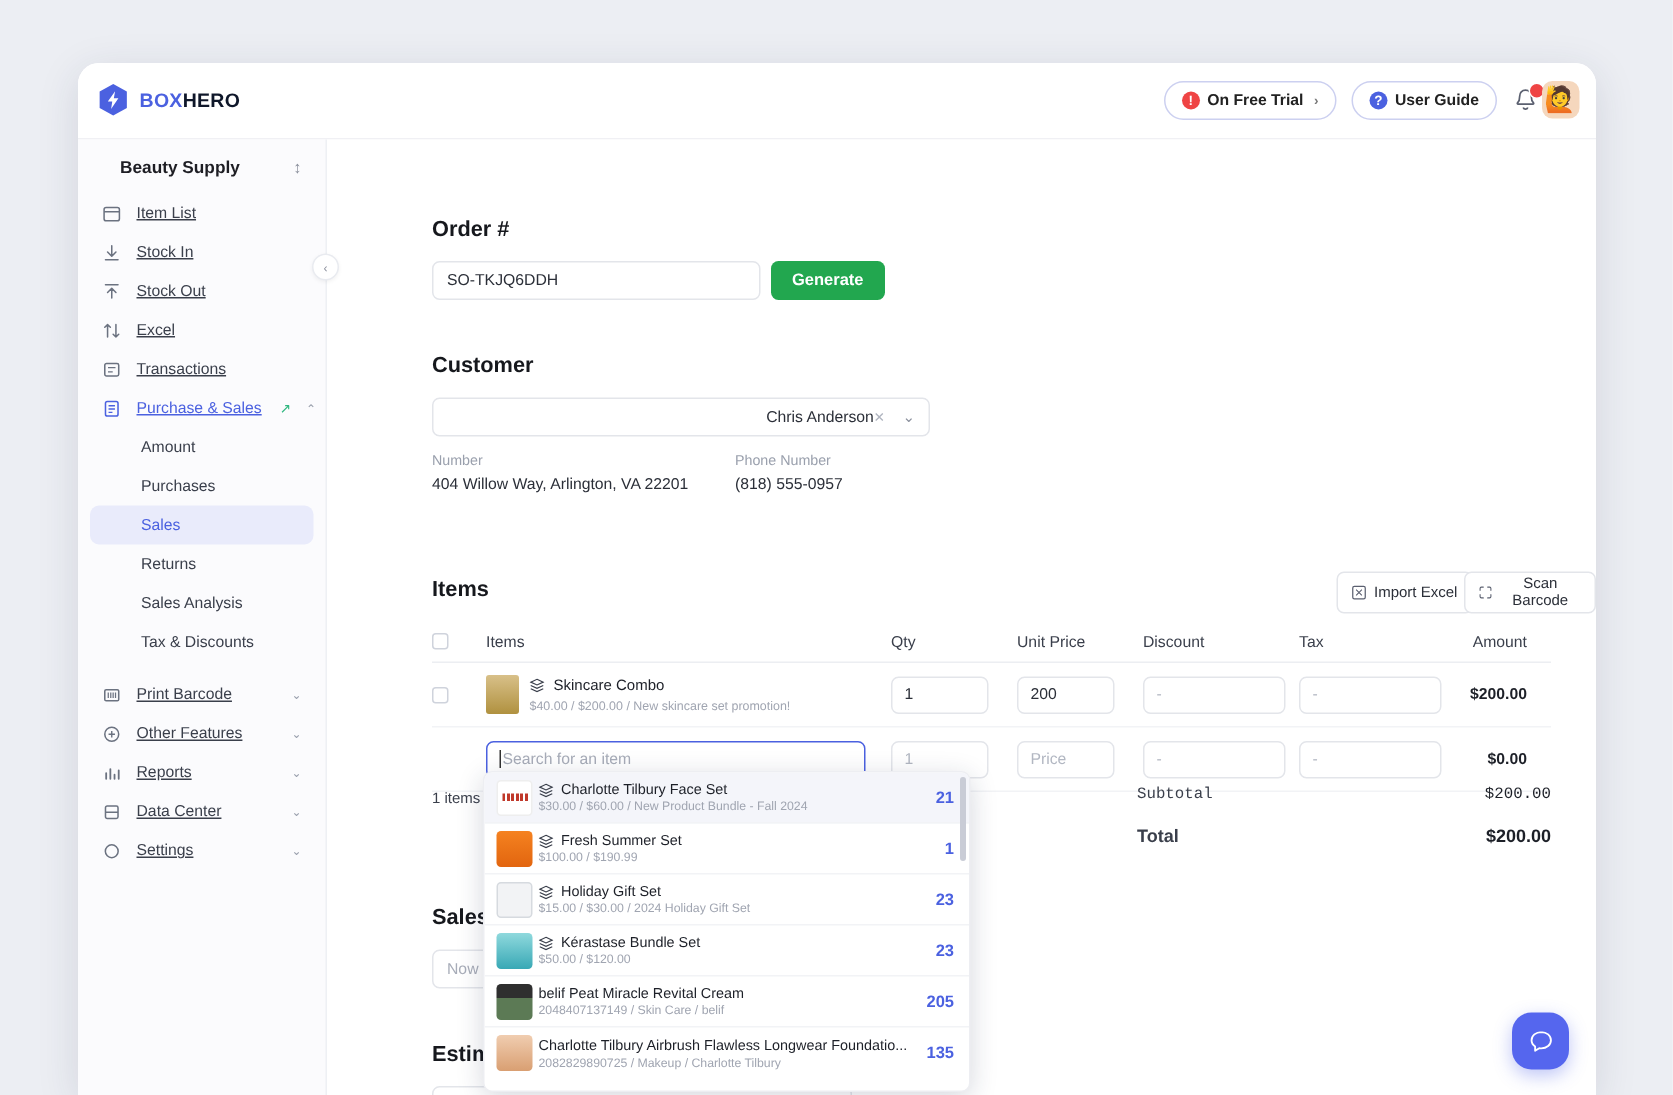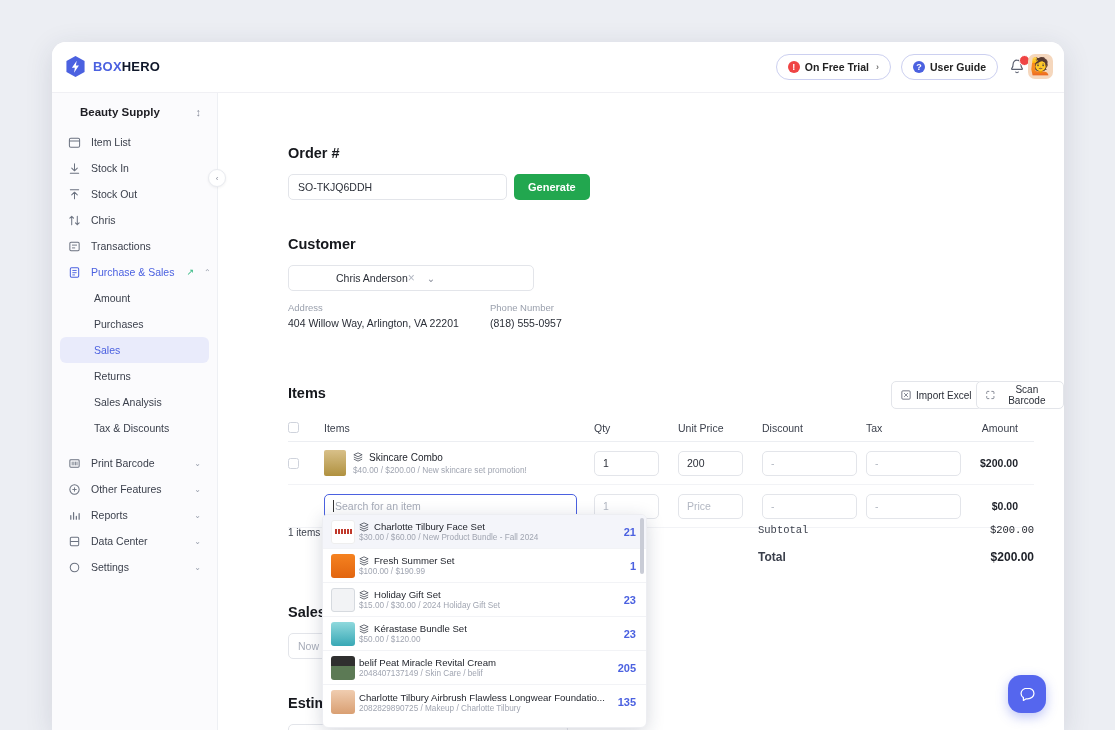--- a/index.html
+++ b/index.html
@@ -93,21 +93,21 @@
     z-index: 5;
   }
 
   .nav-item {
     display: flex; align-items: center; gap: 10px;
     height: 26px; margin: 0 8px; padding: 0 8px;
     border-radius: 6px; cursor: pointer;
     font-size: 10.5px; color: #3a3f4b;
   }
   .nav-item .nav-ico { width: 13px; height: 13px; flex: 0 0 13px; color: #6b7280; display: flex; align-items: center; justify-content: center; }
-  .nav-item .nav-label { flex: 1; white-space: nowrap; }
+  .nav-item .nav-label { flex: 1; white-space: nowrap; text-decoration: underline; }
   .nav-item .nav-chev { font-size: 8px; color: #9aa0ad; }
   .nav-item.active { color: #4b61e0; }
   .nav-item.active .nav-ico { color: #4b61e0; }
   .nav-pin { color: #2fb77f; font-size: 9px; margin-left: 2px; }
 
   .nav-sub {
     display: flex; align-items: center;
     height: 26px; margin: 0 8px; padding: 0 8px 0 34px;
     border-radius: 6px; cursor: pointer;
     font-size: 10.5px; color: #3a3f4b;
@@ -266,21 +266,21 @@
           </svg>
       </span>
       <span class="nav-label">Stock Out</span>
     </div>
     <div class="nav-item">
       <span class="nav-ico">
         <svg viewBox="0 0 14 14" width="13" height="13">
             <path d="M4 11.5V2.5M2 4.5 4 2.5 6 4.5M10 2.5v9M8 9.5 10 11.5 12 9.5" fill="none" stroke="currentColor" stroke-width="1.1" stroke-linecap="round" stroke-linejoin="round"></path>
           </svg>
       </span>
-      <span class="nav-label">Chris</span>
+      <span class="nav-label">Excel</span>
     </div>
     <div class="nav-item">
       <span class="nav-ico">
         <svg viewBox="0 0 14 14" width="13" height="13">
             <rect x="2" y="2.5" width="10" height="9" rx="1.2" fill="none" stroke="currentColor" stroke-width="1.1"></rect>
             <path d="M4.3 5.5h5.4M4.3 8.5h3.4" stroke="currentColor" stroke-width="1"></path>
           </svg>
       </span>
       <span class="nav-label">Transactions</span>
     </div>
@@ -368,29 +368,29 @@
     </div>
   </div>
 
   <div class="main">
 
     <div style="position:absolute;left:70px;top:52px;" class="sec-title">Order #</div>
     <div class="inp" style="position:absolute;left:70px;top:81px;width:219px;">SO-TKJQ6DDH</div>
     <button class="btn-green" style="position:absolute;left:296px;top:81px;">Generate</button>
 
     <div style="position:absolute;left:70px;top:143px;" class="sec-title">Customer</div>
-    <div class="inp" style="position:absolute;left:70px;top:172px;width:246px;justify-content:flex-start;padding-left:47px;">
+    <div class="inp" style="position:absolute;left:70px;top:172px;width:332px;justify-content:flex-end;padding-left:47px;">
       <span>Chris Anderson</span>
       <span style="display:flex;gap:12px;align-items:center;">
         <span style="color:#b0b5c0;font-size:12px;">×</span>
         <span style="color:#8a8f9c;font-size:10px;">⌄</span>
       </span>
     </div>
     <div style="position:absolute;left:70px;top:209px;">
-      <div class="meta-label">Address</div>
+      <div class="meta-label">Number</div>
       <div class="meta-val">404 Willow Way, Arlington, VA 22201</div>
     </div>
     <div style="position:absolute;left:272px;top:209px;">
       <div class="meta-label">Phone Number</div>
       <div class="meta-val">(818) 555-0957</div>
     </div>
 
     <div style="position:absolute;left:70px;top:292px;" class="sec-title">Items</div>
     <button class="btn-out" style="position:absolute;left:673px;top:288px;">
       <svg width="10" height="10" viewBox="0 0 12 12">

